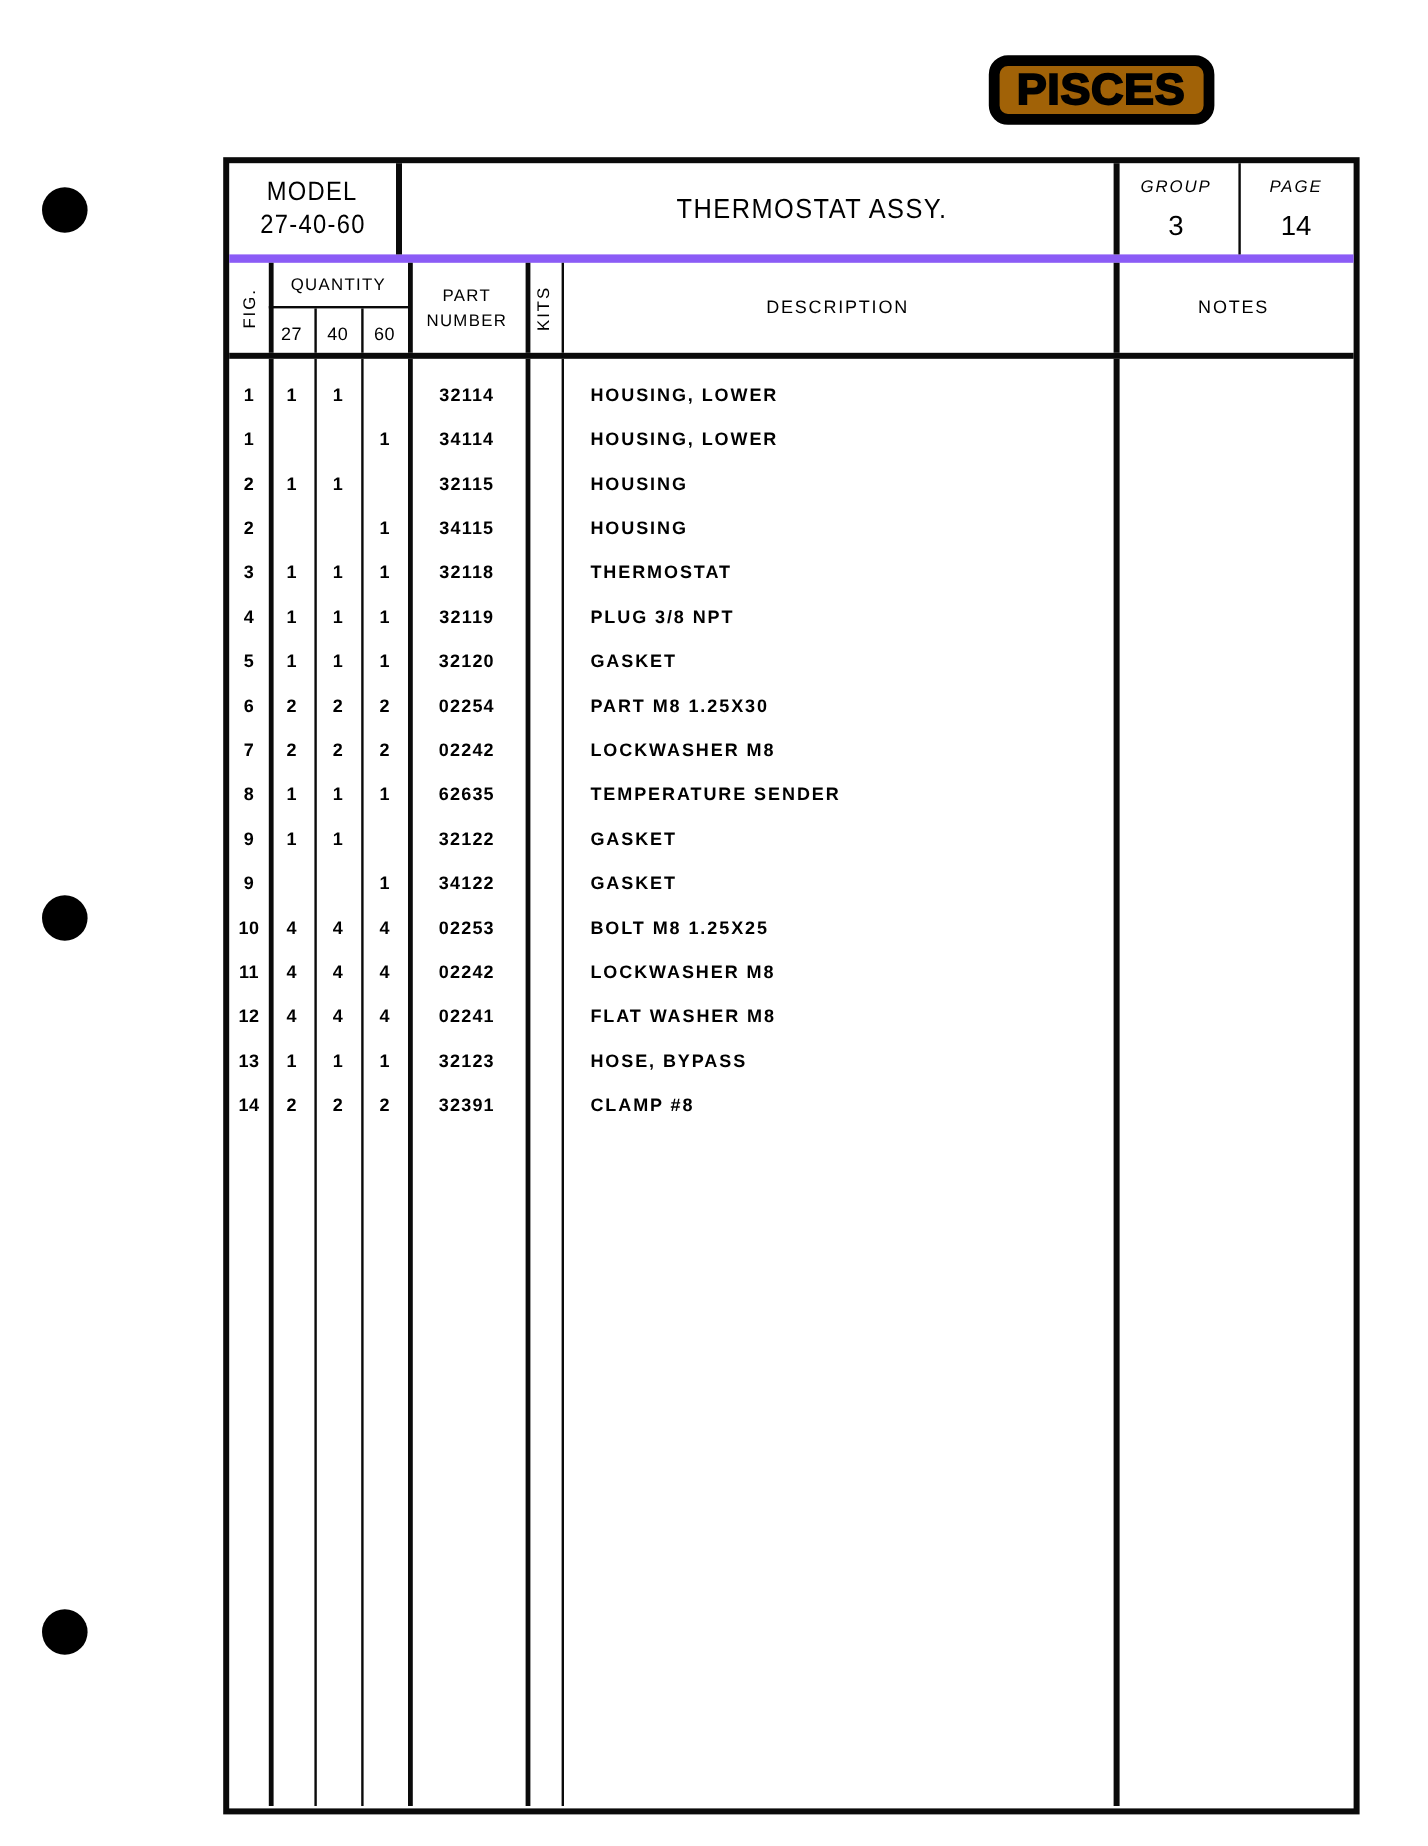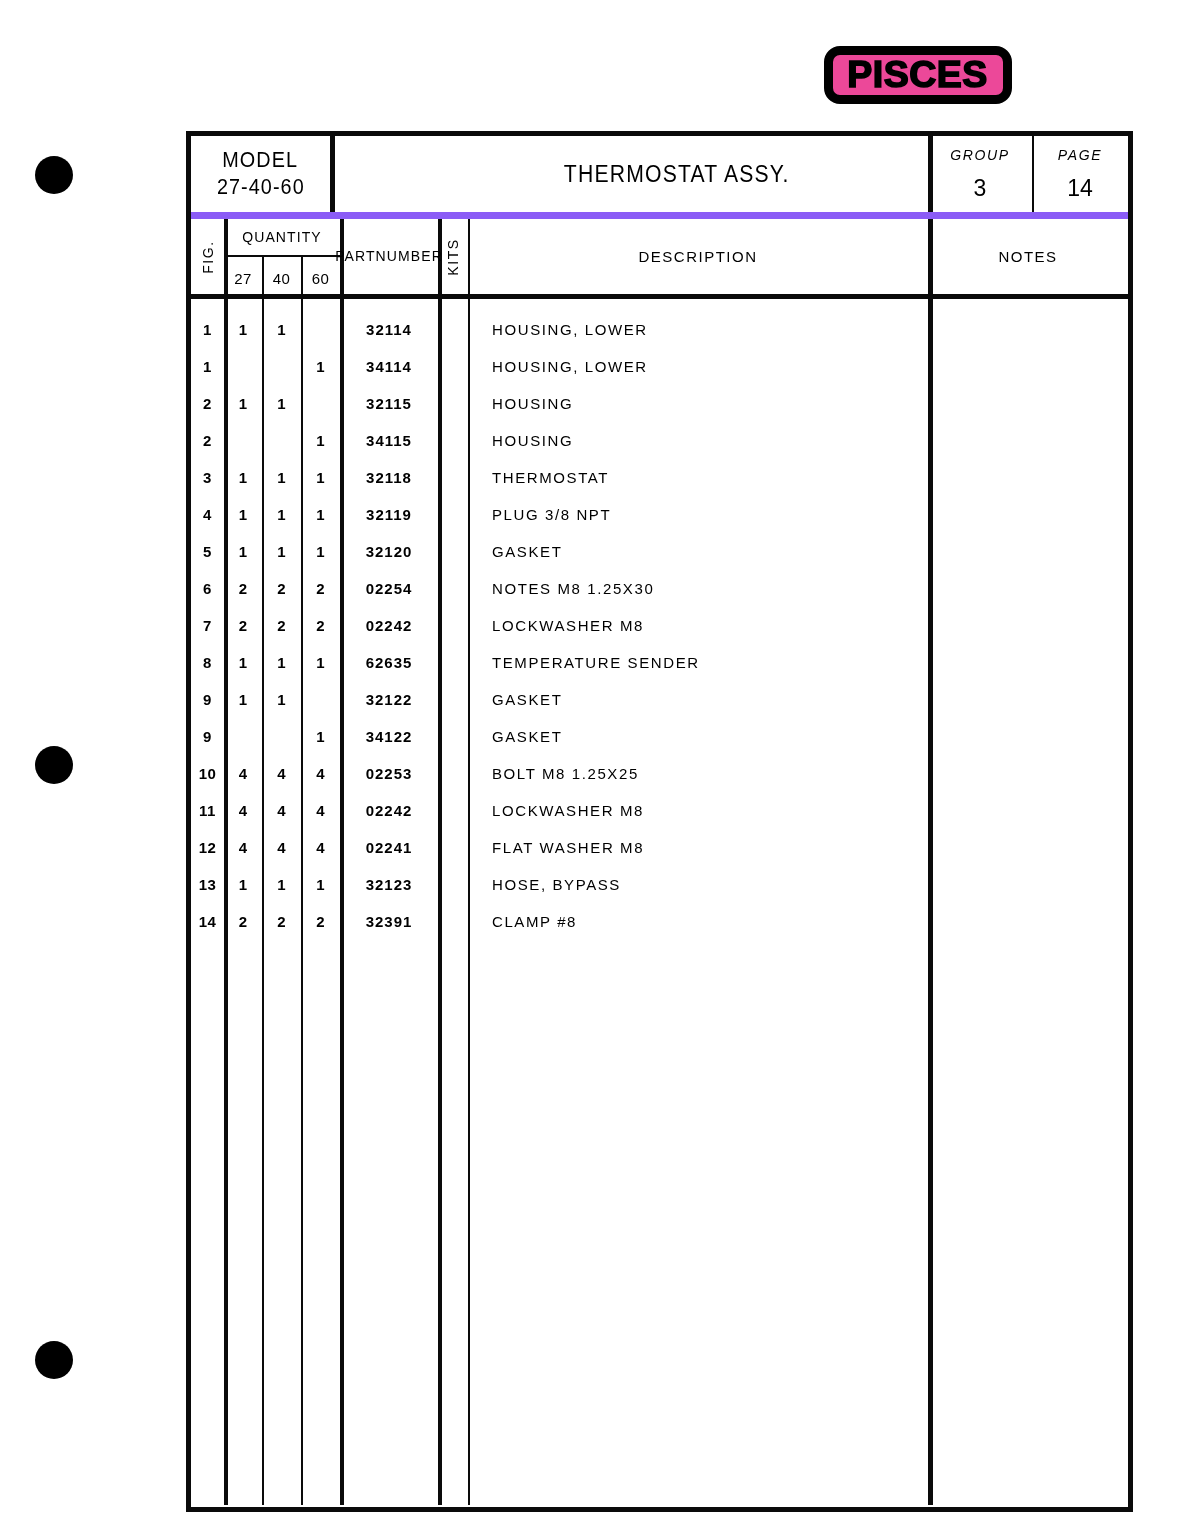--- a/index.html
+++ b/index.html
@@ -39,21 +39,21 @@
   }
   .logo-box {
     width: 100%;
     height: 100%;
     box-sizing: border-box;
     border: 9px solid #000000;
     border-radius: 16px;
     display: flex;
     align-items: center;
     justify-content: center;
-    background: #ec4899;
+    background: #a16207;
   }
   .logo-text {
     font-family: "Liberation Sans Narrow", "Liberation Sans", sans-serif;
     font-weight: bold;
     font-size: 36px;
     letter-spacing: 0.5px;
     line-height: 1;
     transform: scaleX(1.04);
     -webkit-text-stroke: 1.6px #000;
   }
@@ -130,21 +130,21 @@
     position: relative;
     height: 80px;
     border-bottom: 5px solid #0a0a0a;
     box-sizing: border-box;
   }
   .h-fig   { left: 0;   top: 0; width: 33px;  height: 100%; }
   .h-qty   { left: 33px; top: 0; width: 116px; height: 38px; border-bottom: 2px solid #0a0a0a; }
   .h-q27   { left: 33px;  top: 38px; width: 38px; height: 42px; border-radius: 18px; }
   .h-q40   { left: 71px;  top: 38px; width: 39px; height: 42px; }
   .h-q60   { left: 110px; top: 38px; width: 39px; height: 42px; }
-  .h-part  { left: 149px; top: 0; width: 98px;  height: 100%; flex-direction: row; }
+  .h-part  { left: 149px; top: 0; width: 98px;  height: 100%; flex-direction: column; }
   .h-kits  { left: 247px; top: 0; width: 30px;  height: 100%; }
   .h-desc  { left: 277px; top: 0; width: 460px; height: 100%; }
   .h-notes { left: 737px; top: 0; width: 200px; height: 100%; }
 
   .hlab {
     font-size: 15px;
     letter-spacing: 1.5px;
   }
   .hlab.small { font-size: 14px; letter-spacing: 1.1px; }
   .hlab.num { font-size: 15px; letter-spacing: 0.5px; }
@@ -178,21 +178,21 @@
     display: flex;
     align-items: center;
     font-size: 15px;
     height: 37px;
   }
   .c-fig  { left: 0;   width: 33px;  justify-content: center; font-weight: bold; letter-spacing: 0.5px;}
   .c-q27  { left: 33px;  width: 38px; justify-content: center; font-weight: bold;}
   .c-q40  { left: 71px;  width: 39px; justify-content: center; font-weight: bold;}
   .c-q60  { left: 110px; width: 39px; justify-content: center; font-weight: bold;}
   .c-part { left: 149px; width: 98px; justify-content: center; font-weight: bold; letter-spacing: 1px;}
-  .c-desc { left: 301px; width: 430px; justify-content: flex-start; font-weight: normal; letter-spacing: 1.6px;}
+  .c-desc { left: 301px; width: 430px; justify-content: flex-start; font-weight: bold; letter-spacing: 1.6px;}
 </style>
 </head>
 <body>
 
 <div class="punch p1"></div>
 <div class="punch p2"></div>
 <div class="punch p3"></div>
 
 <div class="logo-wrap">
   <div class="logo-box">
@@ -331,21 +331,21 @@
           <div class="c c-q60">1</div>
           <div class="c c-part">32120</div>
           <div class="c c-desc">GASKET</div>
         </div>
         <div class="row">
           <div class="c c-fig">6</div>
           <div class="c c-q27">2</div>
           <div class="c c-q40">2</div>
           <div class="c c-q60">2</div>
           <div class="c c-part">02254</div>
-          <div class="c c-desc">NOTES M8 1.25X30</div>
+          <div class="c c-desc">PART M8 1.25X30</div>
         </div>
         <div class="row">
           <div class="c c-fig">7</div>
           <div class="c c-q27">2</div>
           <div class="c c-q40">2</div>
           <div class="c c-q60">2</div>
           <div class="c c-part">02242</div>
           <div class="c c-desc">LOCKWASHER M8</div>
         </div>
         <div class="row">

